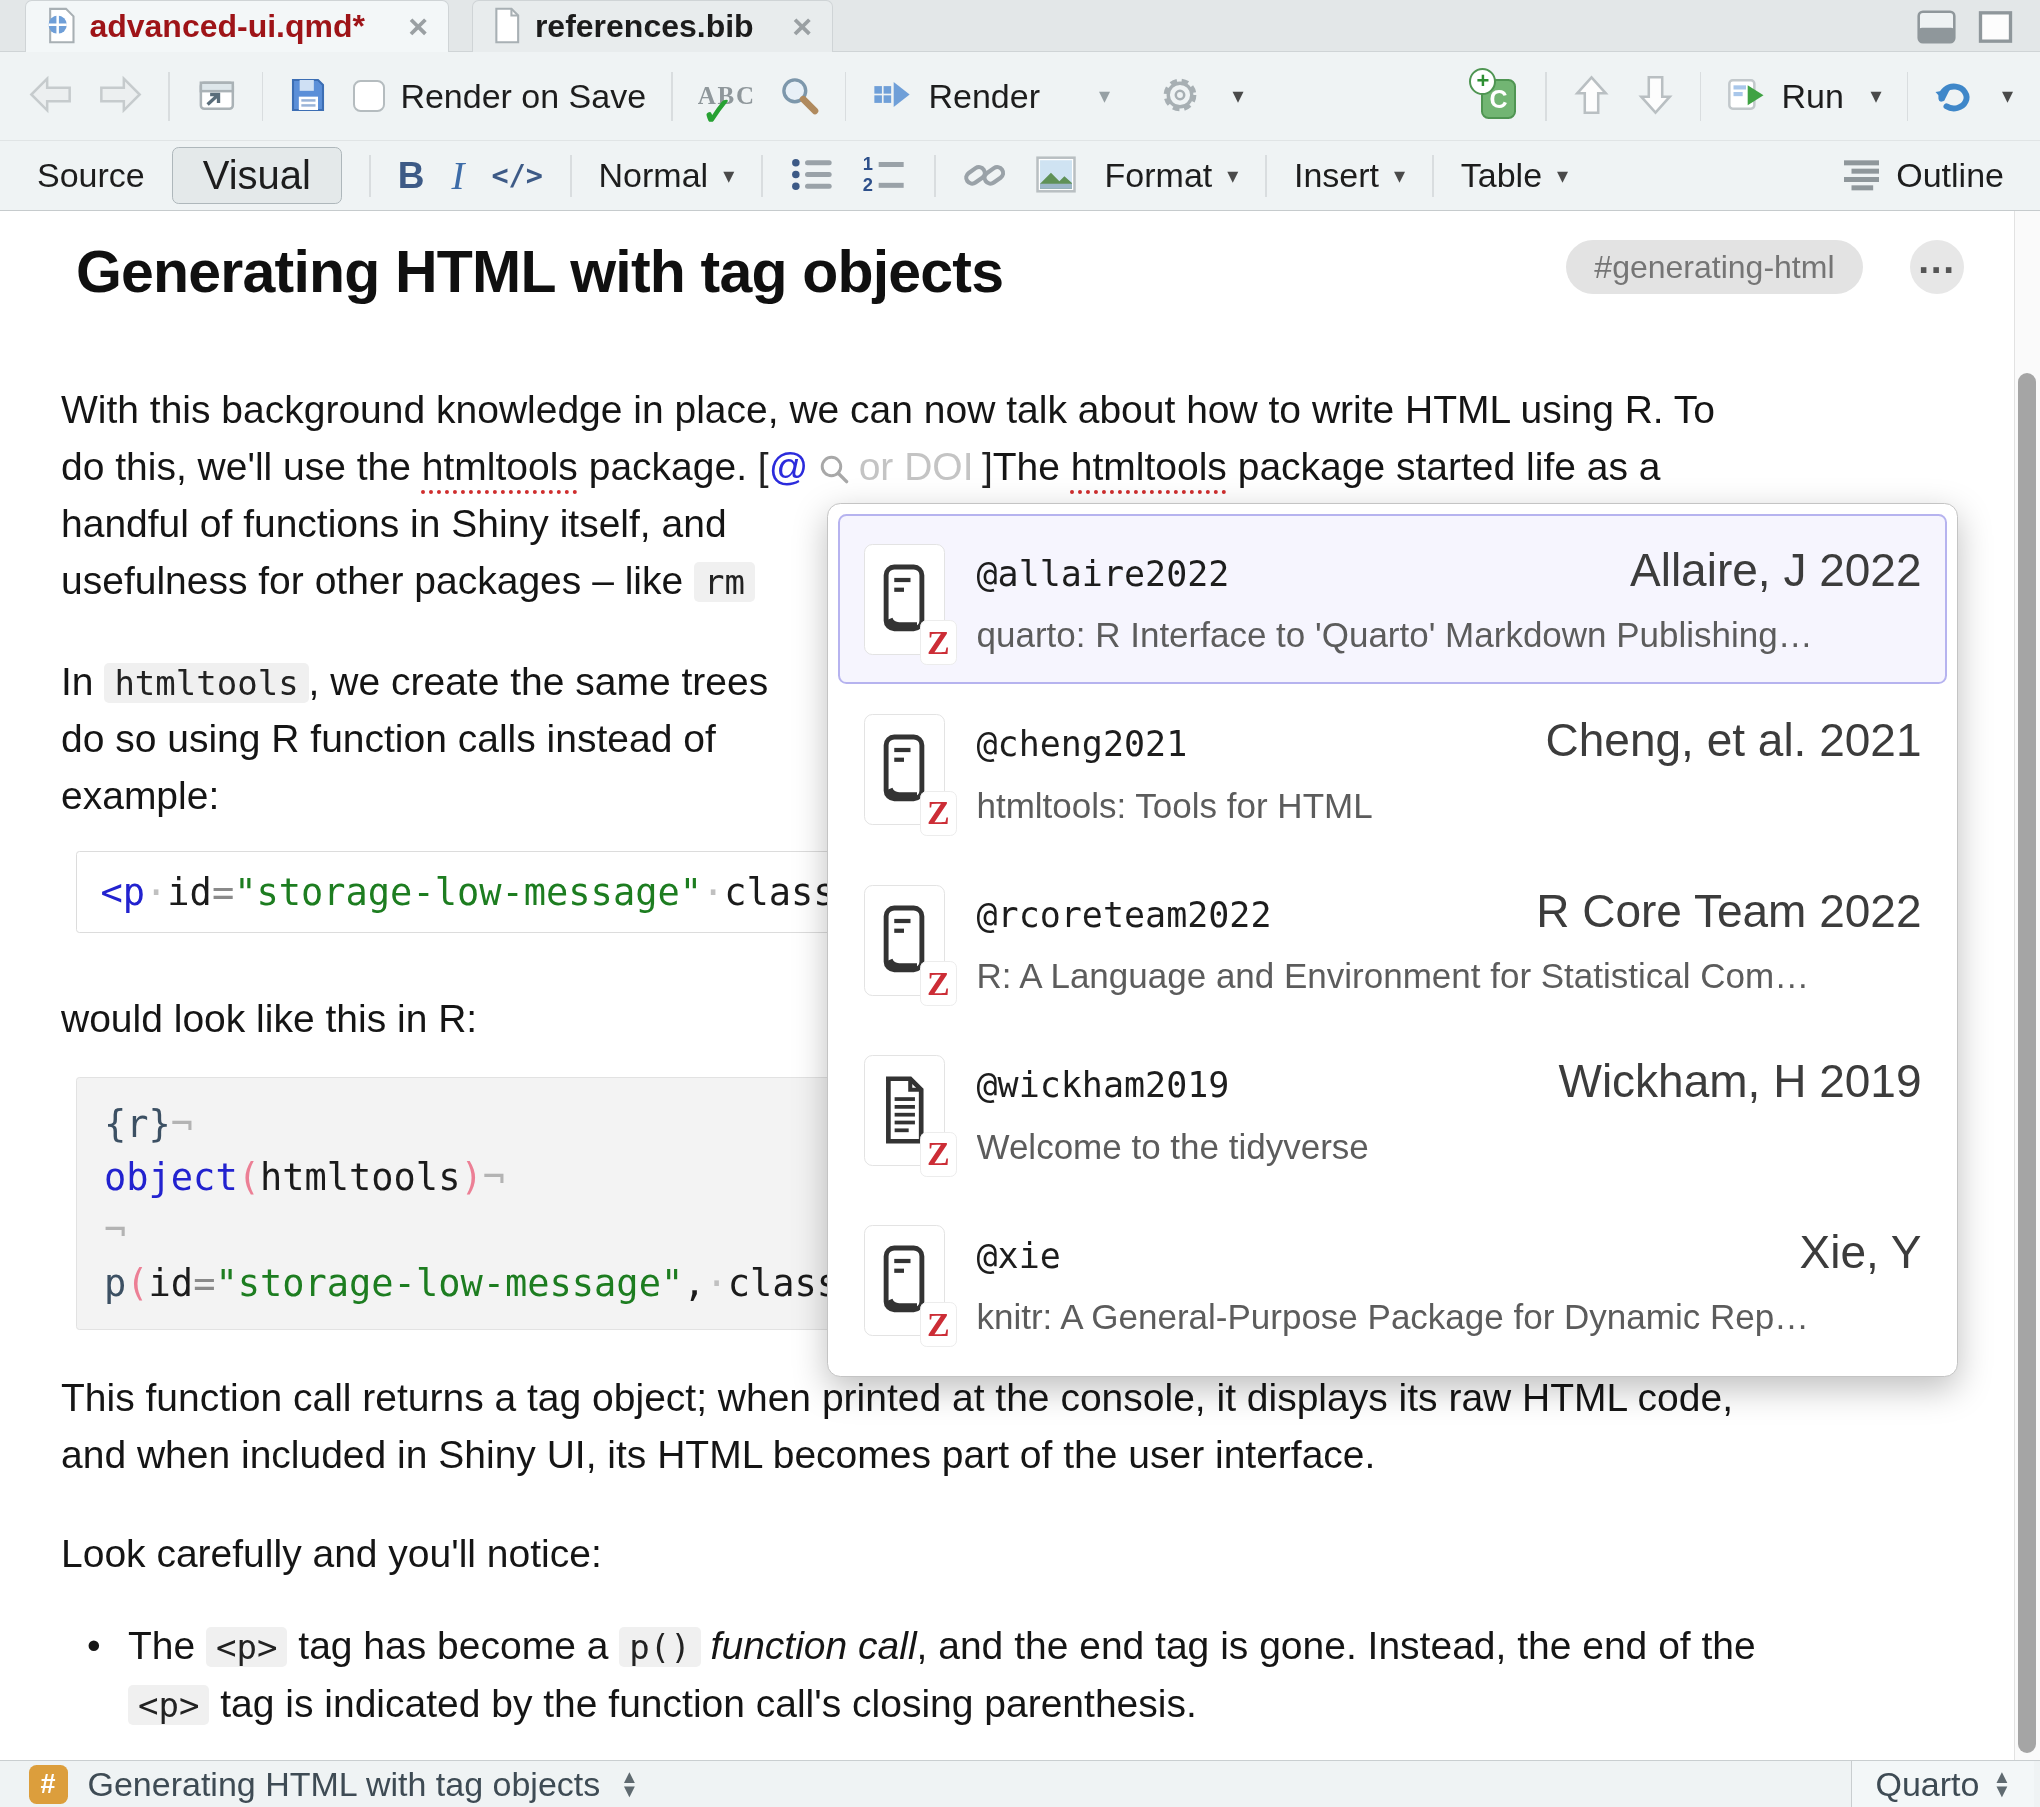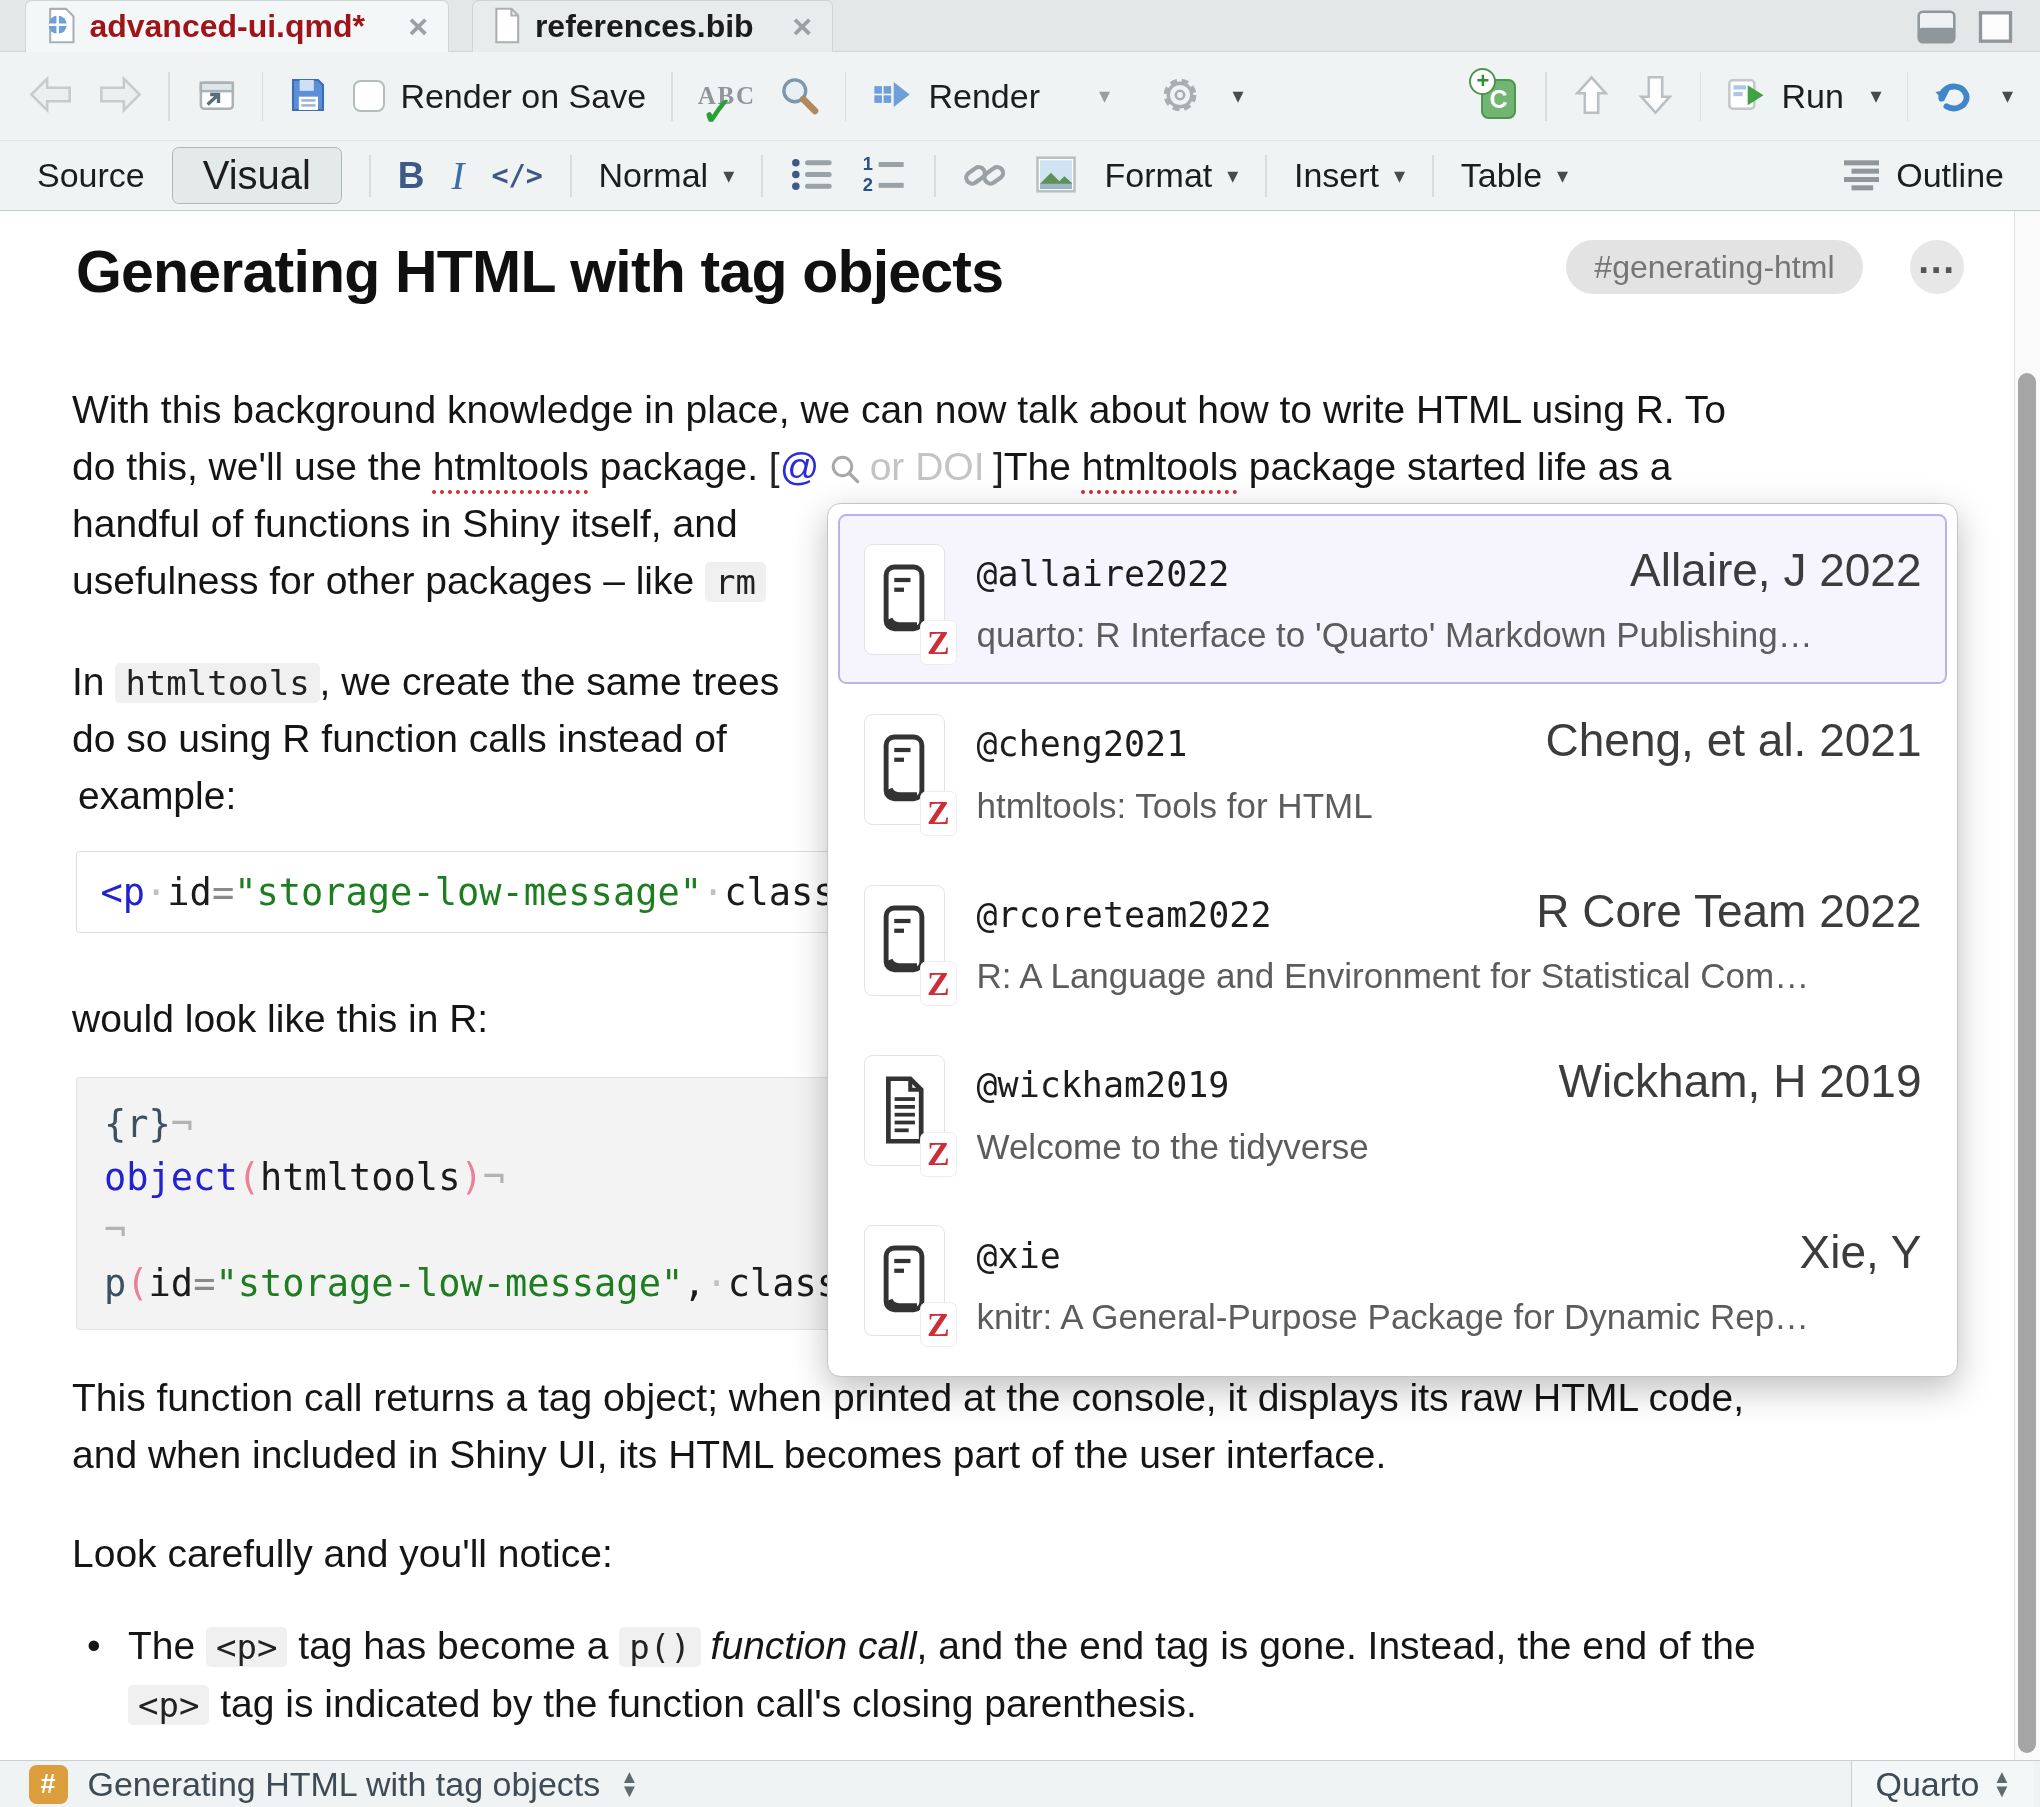--- a/index.html
+++ b/index.html
@@ -37,21 +37,21 @@
   .chunkicon { position:relative; width:49px; height:50px; }
   .cbox { position:absolute; left:10px; top:8.4px; width:35px; height:40px; background:#72b573; border:2.5px solid #4f9552; border-radius:7.6px; color:#fff; font-weight:bold; font-size:25px; display:flex; align-items:center; justify-content:center; }
   .cplus { position:absolute; left:-1.7px; top:-3.4px; width:27px; height:27px; border-radius:50%; background:#fff; border:2.5px solid #4f9552; color:#2e8f33; font-weight:bold; font-size:22px; display:flex; align-items:center; justify-content:center; }
 
   
   .content { position:absolute; left:0; top:211px; width:2041px; height:1549px; background:#ffffff; }
   .h1 { position:absolute; left:76px; top:238px; font-size:59px; font-weight:bold; color:#101010; letter-spacing:-0.8px; white-space:nowrap; }
   .anchor-pill { position:absolute; right:178px; top:240px; height:54px; background:#e3e3e3; border-radius:27px; padding:0 28.5px; display:flex; align-items:center; font-size:32px; color:#757575; }
   .more-btn { position:absolute; right:77px; top:240px; width:54px; height:54px; border-radius:50%; background:#e7e7e7; color:#555; display:flex; align-items:center; justify-content:center; font-size:39px; font-weight:bold; letter-spacing:1.7px; }
   .more-btn span { margin-top:-15px; }
-  .line { position:absolute; left:72px; font-size:39px; color:#151515; white-space:pre; }
+  .line { position:absolute; left:61px; font-size:39px; color:#151515; white-space:pre; }
   .spell { text-decoration:underline dotted #cf2e2e; text-decoration-thickness:4.2px; text-underline-offset:10px; }
   .at { color:#2b2bdc; }
   .ph { color:#c4c4c4; margin:0 8.4px; }
   .brkt { color:#222; }
   .chip { display:inline-block; background:#f0f0f0; border-radius:5px; padding:0 10px; font-family:"DejaVu Sans Mono", monospace; font-size:34px; color:#222; }
   .it { font-style:italic; margin-left:10px; }
   .bullet-dot { position:absolute; left:87px; font-size:39px; color:#151515; }
   .bline { left:128px; }
 
   .codebox1 { position:absolute; left:76px; top:851px; width:1881px; height:82px; background:#fff; border:1.7px solid #dcdcdc; border-radius:3.4px; display:flex; align-items:center; padding:0 23.5px; }
@@ -331,21 +331,21 @@
         <circle cx="16" cy="16" r="11" fill="none" stroke="#a8a8a8" stroke-width="3.5"></circle>
         <line x1="24" y1="24" x2="34" y2="34" stroke="#a8a8a8" stroke-width="4" stroke-linecap="round"></line>
       </svg></span><span class="ph">or DOI</span><span class="brkt">]</span><span>The </span><span class="spell">htmltools</span><span> package started life as a</span></div>
 
 <div class="line" style="top:502px;"><span>handful of functions in Shiny itself, and</span></div>
 
 <div class="line" style="top:559px;"><span>usefulness for other packages – like </span><span class="chip">rm</span></div>
 
 <div class="line" style="top:660px;"><span>In </span><span class="chip">htmltools</span><span>, we create the same trees</span></div>
 <div class="line" style="top:717px;"><span>do so using R function calls instead of</span></div>
-<div class="line" style="top:774px;margin-left:6px;"><span>example:</span></div>
+<div class="line" style="top:774px;"><span>example:</span></div>
 
 <div class="codebox1">
   <div class="codeline"><span class="cb">&lt;p</span><span class="cd">·</span><span>id</span><span class="ce">=</span><span class="cg">"storage-low-message"</span><span class="cd">·</span><span>class</span><span class="ce">=</span></div>
 </div>
 
 <div class="line" style="top:997px;"><span>would look like this in R:</span></div>
 
 <div class="codebox2">
   <div class="codeline"><span class="cs">{r}</span><span class="cr">¬</span></div>
   <div class="codeline"><span class="cb">object</span><span class="cp">(</span><span>htmltools</span><span class="cp">)</span><span class="cr">¬</span></div>

